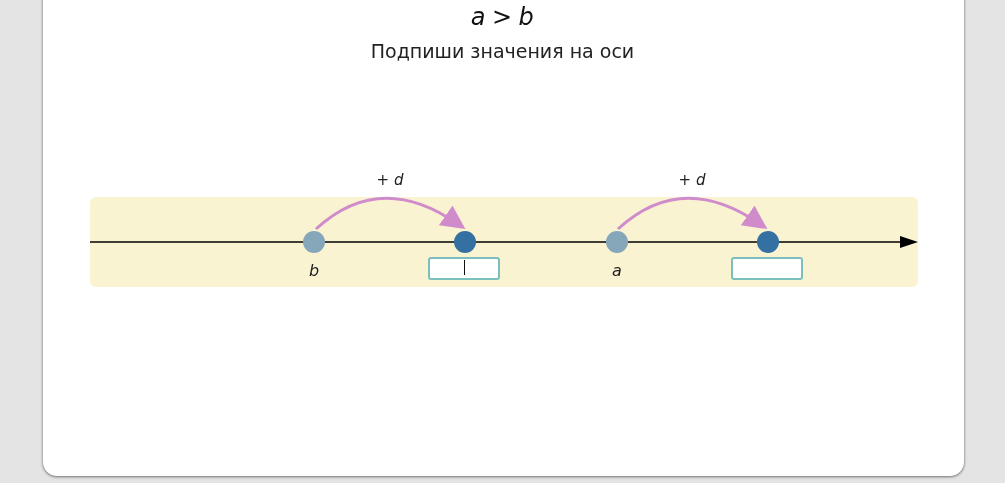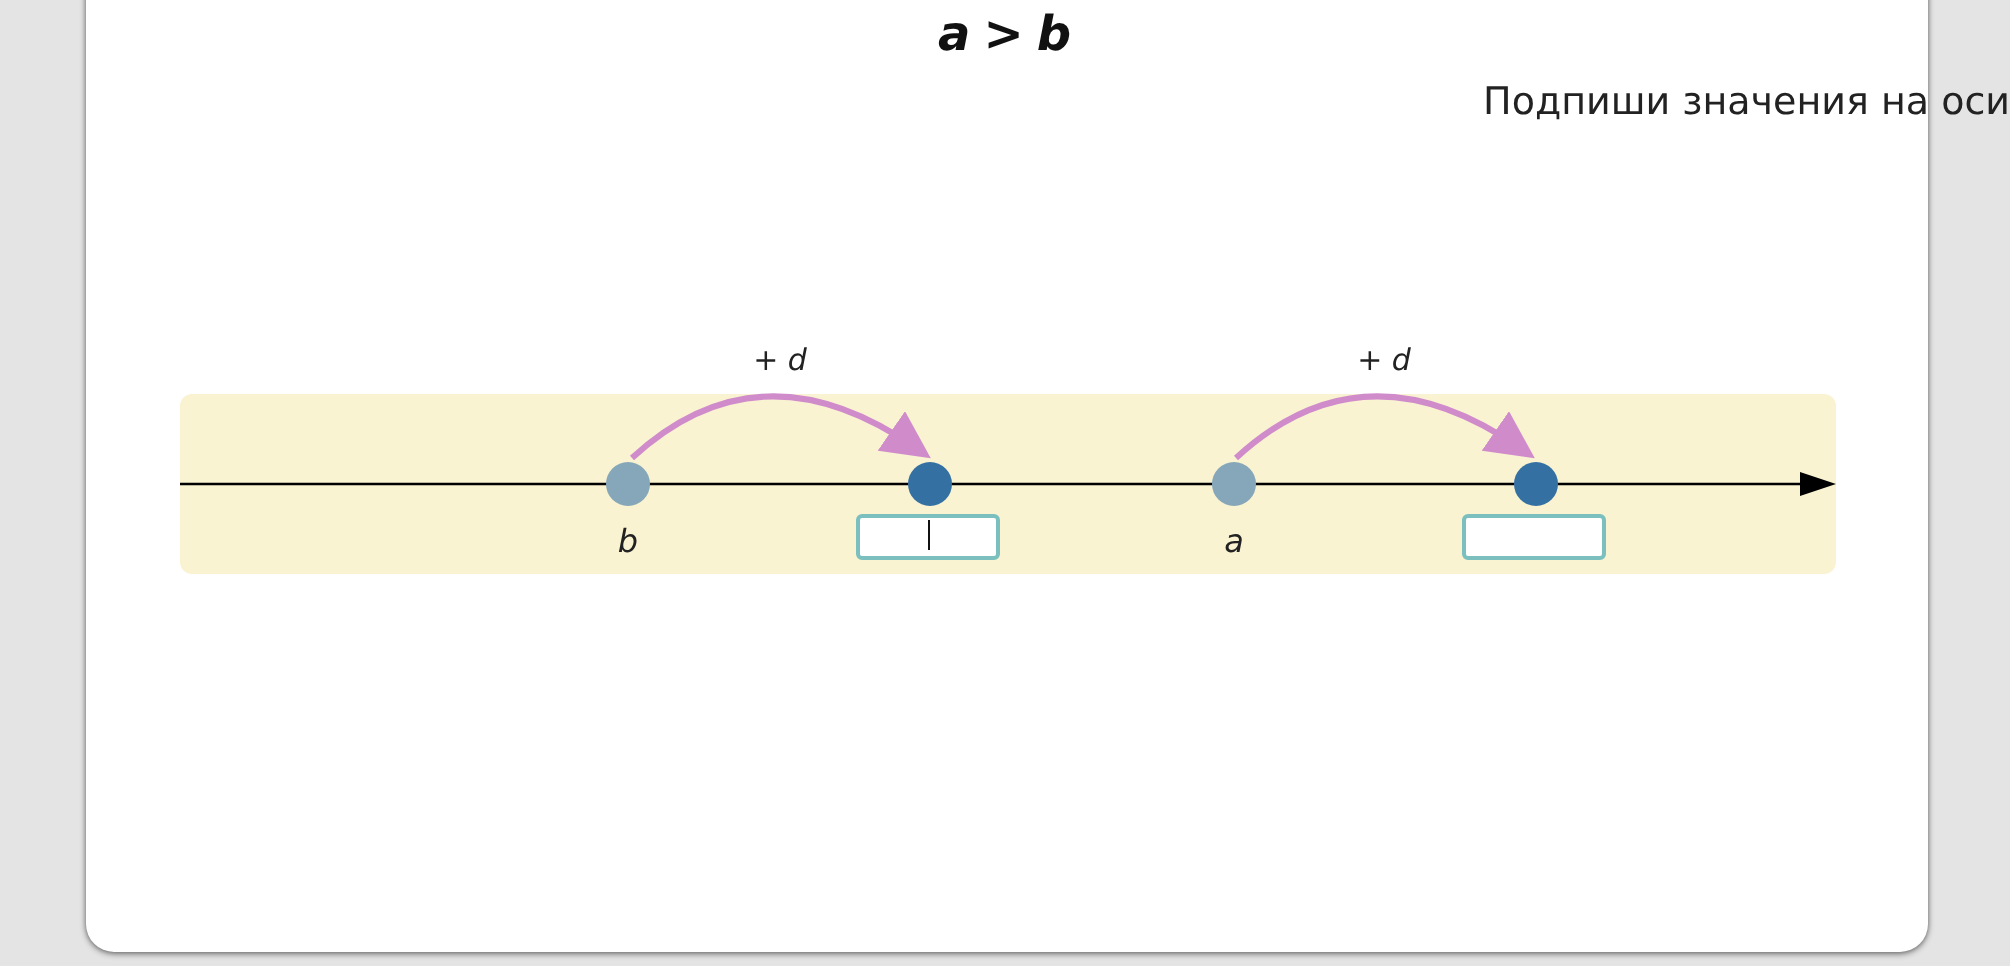--- a/index.html
+++ b/index.html
@@ -12,28 +12,28 @@
   .card {
     position: absolute; left: 43px; top: -20px;
     width: 921px; height: 496px;
     background: #ffffff;
     border-radius: 14px;
     box-shadow: 0 1px 3px rgba(0,0,0,0.45), 0 0 2px rgba(0,0,0,0.25);
   }
   .title {
     position: absolute; left: 0; right: 0; top: 0px;
     text-align: center;
-    font-size: 24px; font-weight: bold; font-style: italic;
+    font-size: 24px; font-weight: normal; font-style: italic;
     color: #111; letter-spacing: 0.5px;
     height: 34px; line-height: 34px;
   }
   .title .op { font-style: normal; margin: 0 6px; }
   .subtitle {
     position: absolute; left: 0; right: 0; top: 40px;
-    text-align: right;
+    text-align: center;
     font-size: 19px; color: #222;
   }
   .band {
     position: absolute; left: 90px; top: 197px;
     width: 828px; height: 90px;
     background: #f9f3d2;
     border-radius: 6px;
   }
   .axis-svg { position: absolute; left: 0; top: 0; }
   .lbl {

